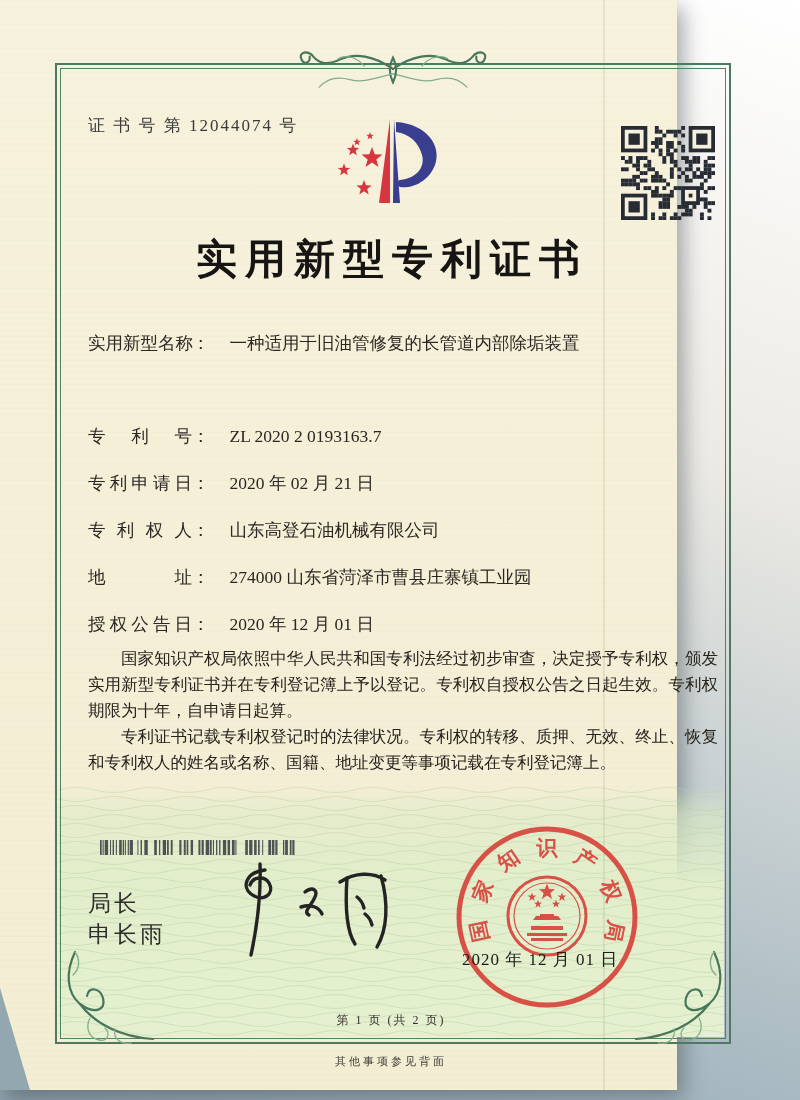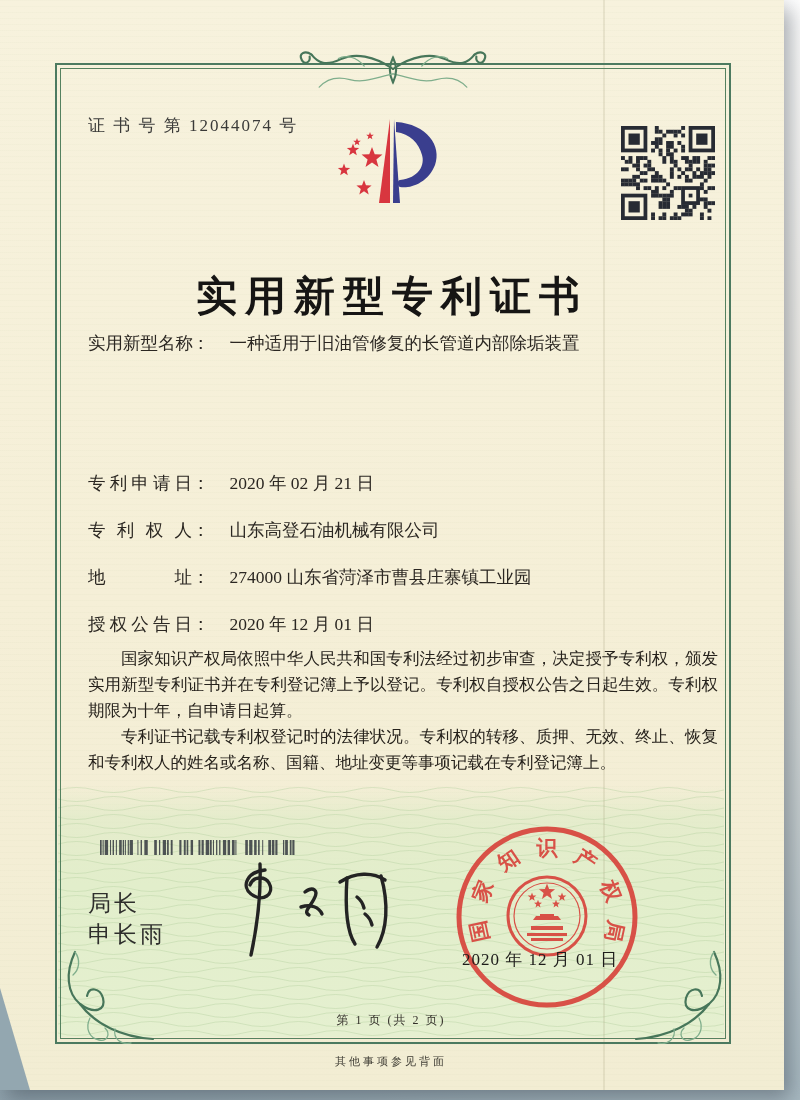--- a/index.html
+++ b/index.html
@@ -1,34 +1,34 @@
 <!DOCTYPE html>
 <html><head>
 <meta charset="utf-8">
 <style>
   html,body{margin:0;padding:0;width:800px;height:1100px;overflow:hidden;
     background:linear-gradient(200deg,#ffffff 0%,#eceae4 35%,#a9bac2 78%,#8fa2ac 100%);
     font-family:"Liberation Serif","DejaVu Serif",serif;}
-  .paper{position:absolute;left:0;top:0;width:784px;height:1090px;
+  .paper{position:absolute;left:0;top:0;width:677px;height:1090px;
     background:linear-gradient(180deg,#f7f2dd 0%,#f5efd7 55%,#f2edd3 100%);
     box-shadow:6px 8px 20px rgba(50,60,70,.45);}
   .texture{position:absolute;inset:0;pointer-events:none;
     background:repeating-linear-gradient(180deg,rgba(190,195,160,.06) 0 1px,transparent 1px 6px);}
   .green-zone{position:absolute;left:58px;top:786px;width:666px;height:251px;
     background:linear-gradient(180deg,rgba(220,235,198,0) 0%,rgba(220,235,198,.6) 12%,#e2eecb 40%,#e5f0d0 100%);}
   .green-zone svg{position:absolute;inset:0;}
   .crease{position:absolute;left:603px;top:0;width:2px;height:1090px;background:rgba(150,140,105,.16);}
   .frame{position:absolute;left:55px;top:63px;width:672px;height:977px;border:2px solid #4c7a60;}
   .frame-inner{position:absolute;inset:3px;border:1px solid #54815f;}
   .flourish{position:absolute;}
   .cert-no{position:absolute;left:88px;top:114px;font-size:17px;color:#3a3a38;letter-spacing:2px;}
   .logo{position:absolute;left:322px;top:106px;width:158px;height:110px;}
   .qr{position:absolute;left:621px;top:126px;width:94px;height:94px;}
   .title{position:absolute;left:0;top:232px;width:784px;text-align:center;
-    font-size:41px;font-weight:bold;color:#161514;letter-spacing:8px;margin-top:37px;}
+    font-size:41px;font-weight:bold;color:#161514;letter-spacing:8px;}
   .frow{position:absolute;left:88px;width:640px;font-size:17.5px;color:#2b2722;white-space:nowrap;}
   .flabel{display:inline-block;width:104px;text-align:justify;text-align-last:justify;}
   .fvalue{margin-left:20px;}
   .pair2{position:absolute;left:367px;top:0;}
   .paras{position:absolute;left:88px;top:646px;width:630px;font-size:16.5px;line-height:26px;
     color:#26221c;text-align:justify;}
   .paras p{margin:0;text-indent:2em;}
   .barcode{position:absolute;left:100px;top:840px;width:196px;height:15px;opacity:.85;}
   .signer{position:absolute;left:88px;font-family:Liberation Serif, serif;
     font-size:23px;color:#2e2e2c;letter-spacing:3px;}
@@ -326,20 +326,23 @@
       <rect x="15" y="24" width="1.04" height="1.04" fill="#272b33"></rect>
       <rect x="21" y="24" width="1.04" height="1.04" fill="#272b33"></rect>
       <rect x="23" y="24" width="1.04" height="1.04" fill="#272b33"></rect>
     </svg>
 
   <div class="title">实用新型专利证书</div>
 
   <div class="frow" style="top:331px">
     <span class="flabel">实用新型名称</span><span>：</span><span class="fvalue">一种适用于旧油管修复的长管道内部除垢装置</span>
   </div>
+  <div class="frow" style="top:424px">
+    <span class="flabel">专利号</span><span>：</span><span class="fvalue">ZL 2020 2 0193163.7</span>
+  </div>
   <div class="frow" style="top:471px">
     <span class="flabel">专利申请日</span><span>：</span><span class="fvalue">2020 年 02 月 21 日</span>
   </div>
   <div class="frow" style="top:518px">
     <span class="flabel">专利权人</span><span>：</span><span class="fvalue">山东高登石油机械有限公司</span>
   </div>
   <div class="frow" style="top:565px">
     <span class="flabel">地址</span><span>：</span><span class="fvalue">274000 山东省菏泽市曹县庄寨镇工业园</span>
   </div>
   <div class="frow" style="top:612px">

